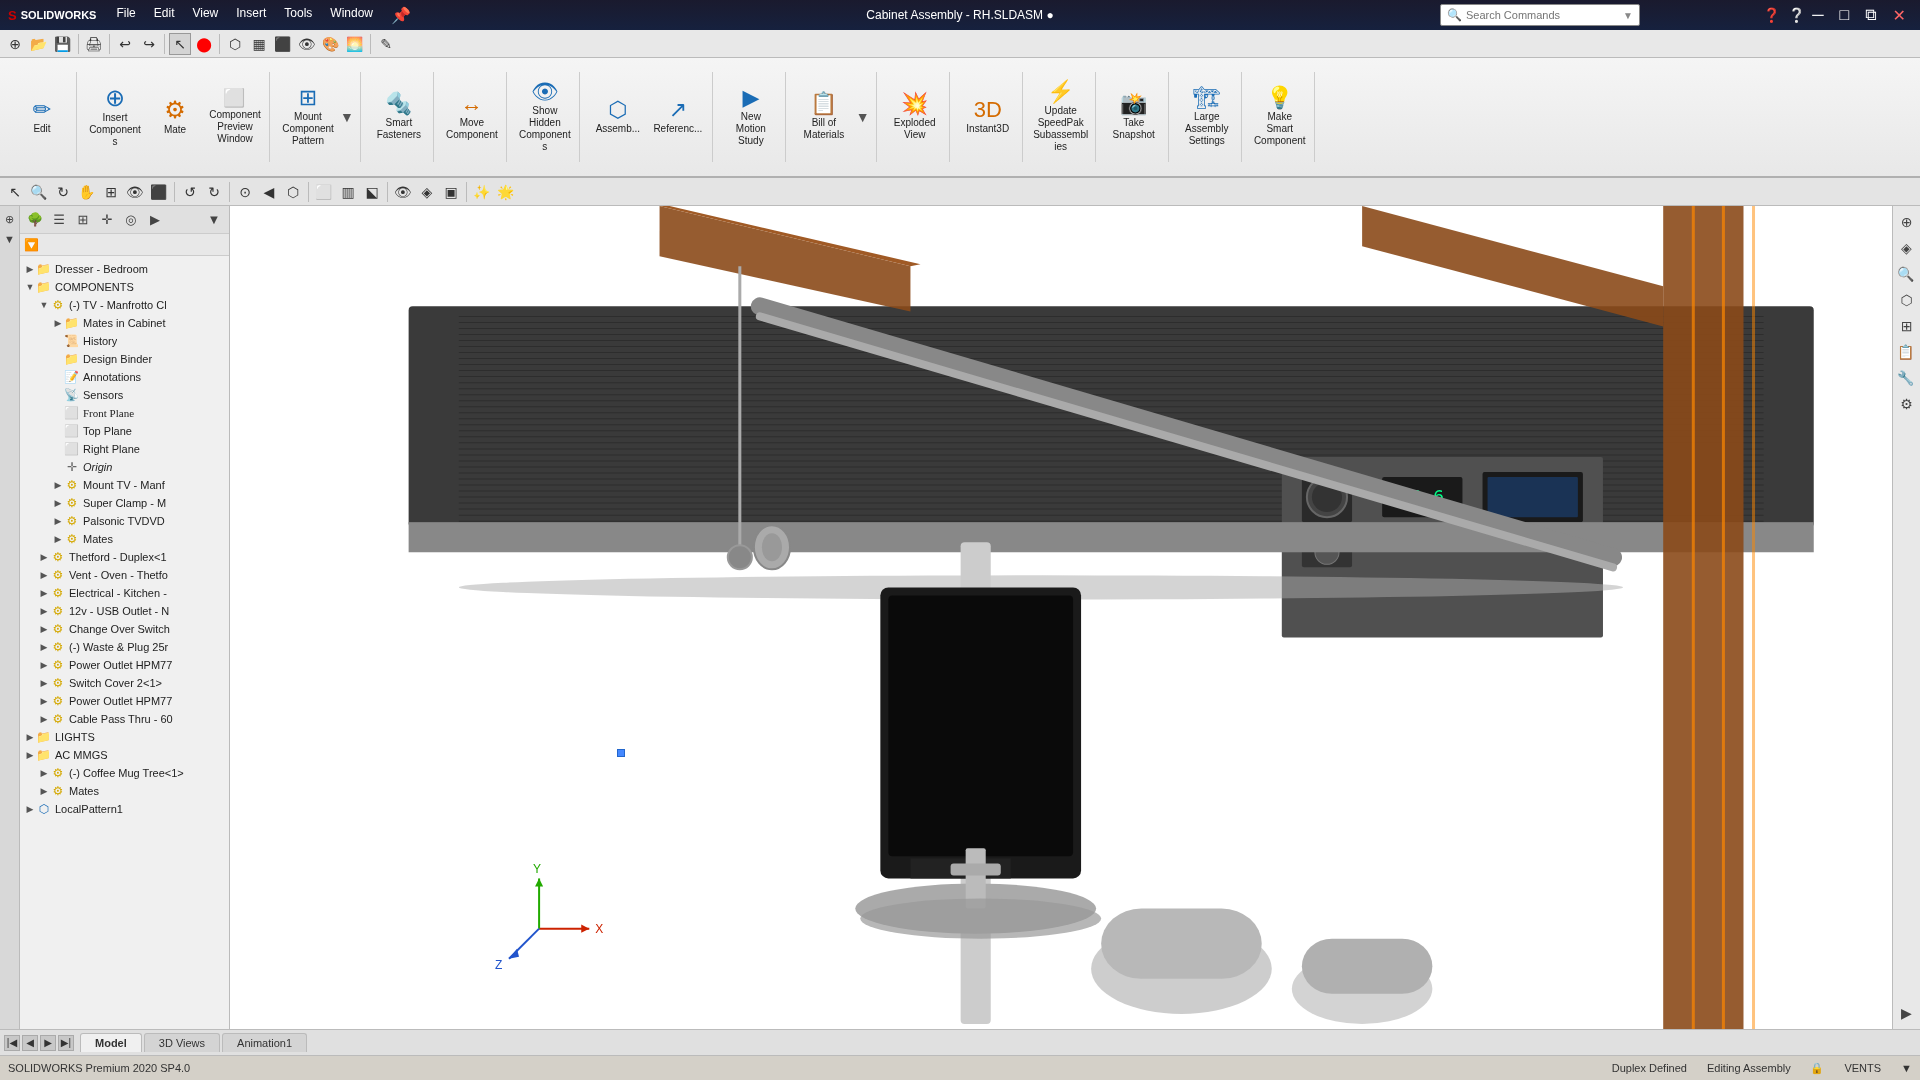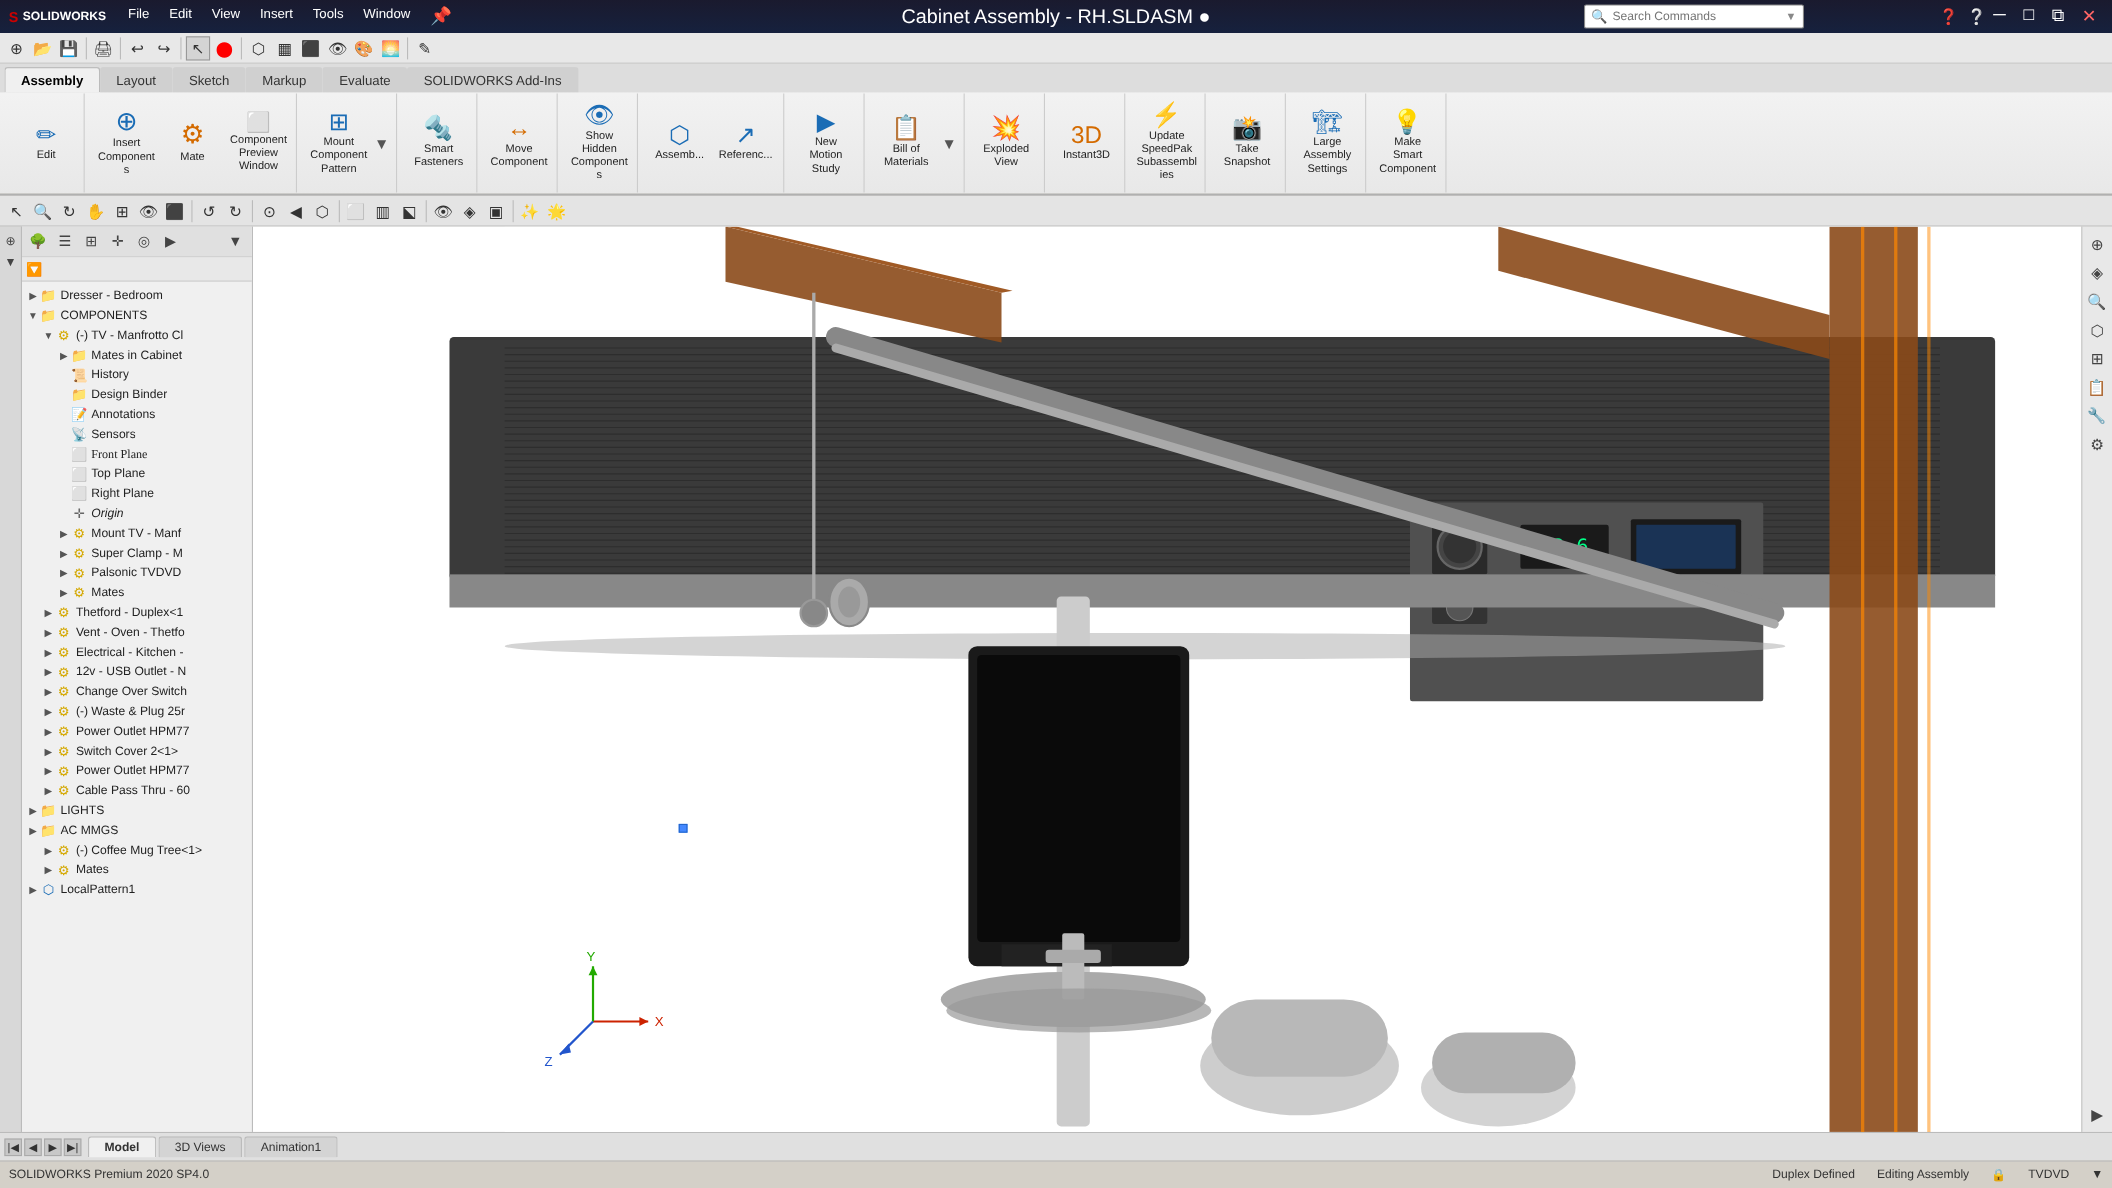--- a/index.html
+++ b/index.html
@@ -32,21 +32,21 @@
       color: white;
       font-size: 12px;
       padding: 2px 8px;
       cursor: pointer;
     }
     #title-center {
       position: absolute;
       left: 50%;
       transform: translateX(-50%);
       color: white;
-      font-size: 18px;
+      font-size: 12px;
     }
     #window-controls {
       display: flex;
       gap: 4px;
       margin-left: auto;
     }
     #window-controls span {
       color: white;
       font-size: 16px;
       cursor: pointer;
@@ -456,28 +456,20 @@
   <button class="toolbar-btn-small">▦</button>
   <button class="toolbar-btn-small">⬛</button>
   <button class="toolbar-btn-small">👁</button>
   <button class="toolbar-btn-small">🎨</button>
   <button class="toolbar-btn-small">🌅</button>
   <div class="toolbar-sep"></div>
   <button class="toolbar-btn-small">✎</button>
 </div>
 
 <div id="ribbon">
-  <div id="ribbon-tabs">
-    <div class="ribbon-tab active">Assembly</div>
-    <div class="ribbon-tab">Layout</div>
-    <div class="ribbon-tab">Sketch</div>
-    <div class="ribbon-tab">Markup</div>
-    <div class="ribbon-tab">Evaluate</div>
-    <div class="ribbon-tab">SOLIDWORKS Add-Ins</div>
-  </div>
   <div id="ribbon-content">
 
     <div class="ribbon-group">
       <div class="ribbon-group-items">
         <button class="ribbon-btn">
           <span class="icon">✏</span>
           <span class="label">Edit</span>
         </button>
       </div>
     </div>
@@ -1023,16 +1015,16 @@
   <div class="bottom-tab">3D Views</div>
   <div class="bottom-tab">Animation1</div>
 </div>
 
 <div id="status-bar">
   <span>SOLIDWORKS Premium 2020 SP4.0</span>
   <div class="status-right">
     <span>Duplex Defined</span>
     <span>Editing Assembly</span>
     <span>🔒</span>
-    <span>TVDVD</span>
+    <span>VENTS</span>
     <span>▼</span>
   </div>
 </div>
 
 </body></html>

